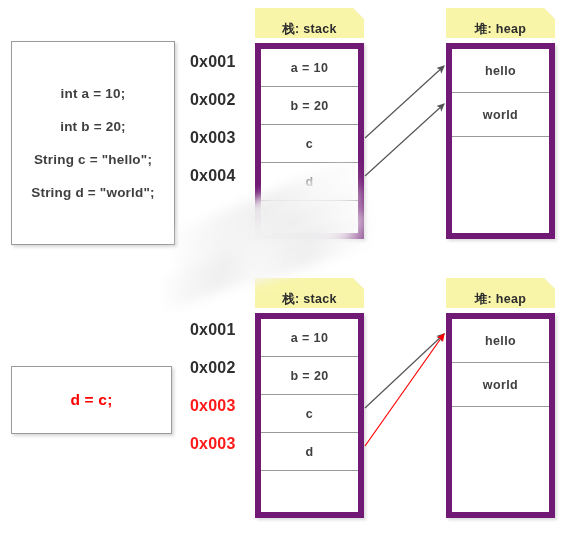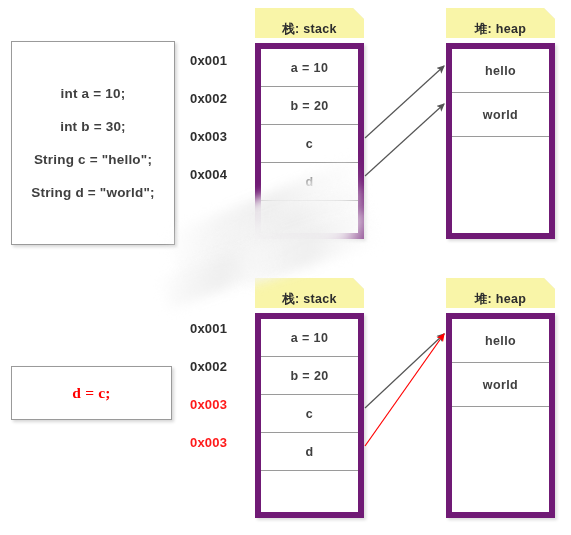--- a/index.html
+++ b/index.html
@@ -37,21 +37,21 @@
   .code-line {
     font-size: 13.5px;
     font-weight: bold;
     color: #3f3f3f;
     letter-spacing: 0.2px;
     white-space: nowrap;
     text-align: center;
   }
   #code-box-top { left: 11px; top: 41px; width: 164px; height: 204px; }
   #code-box-top .code-line { margin: 9px 0; }
-  #code-box-bottom { left: 11px; top: 366px; width: 161px; height: 54px; font-family: Liberation Serif, serif; }
+  #code-box-bottom { left: 11px; top: 366px; width: 161px; height: 68px; }
   .code-line.red { color: #ff0000; font-size: 15.5px; }
 
   
   .note {
     position: absolute;
     background: #f9f5a8;
     box-sizing: border-box;
     display: flex;
     align-items: flex-end;
     justify-content: center;
@@ -101,21 +101,21 @@
     font-size: 12.5px;
     font-weight: bold;
     color: #3f3f3f;
     letter-spacing: 0.4px;
   }
   .mem-cell.blank { border-bottom: none; }
 
   
   .addr {
     position: absolute;
-    font-size: 13px;
+    font-size: 16px;
     font-weight: bold;
     color: #2f2f2f;
     letter-spacing: 0.2px;
     white-space: nowrap;
   }
   .addr.red { color: #ff1a1a; }
 
   
   .watermark {
     position: absolute;
@@ -133,21 +133,21 @@
     overflow: visible;
   }
 </style>
 </head>
 <body>
 
 <div id="stage">
 
   <div class="code-box" id="code-box-top">
     <div class="code-line">int a = 10;</div>
-    <div class="code-line">int b = 30;</div>
+    <div class="code-line">int b = 20;</div>
     <div class="code-line">String c = "hello";</div>
     <div class="code-line">String d = "world";</div>
   </div>
 
   <div class="addr" style="left:190px; top:53px;">0x001</div>
   <div class="addr" style="left:190px; top:91px;">0x002</div>
   <div class="addr" style="left:190px; top:129px;">0x003</div>
   <div class="addr" style="left:190px; top:167px;">0x004</div>
 
   <div class="note" style="left:255px; top:8px; width:109px; height:30px;">

